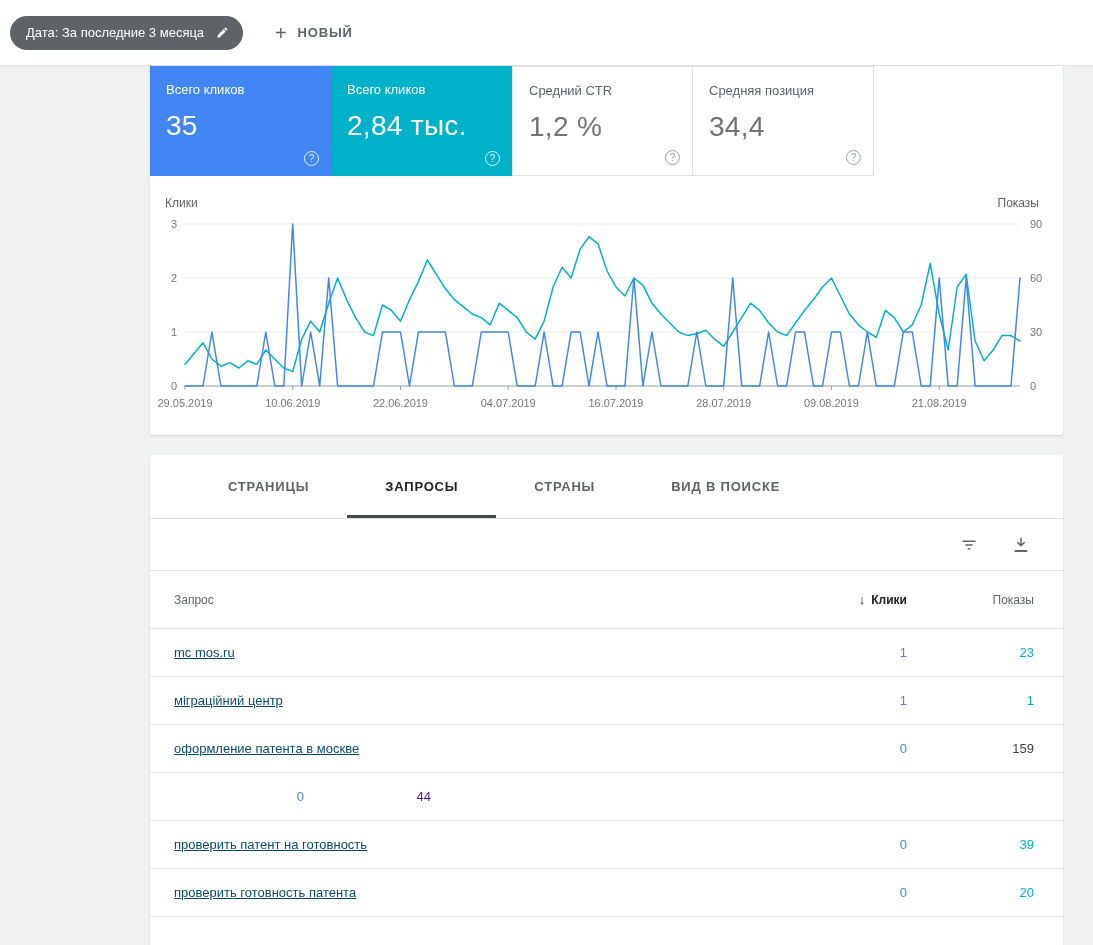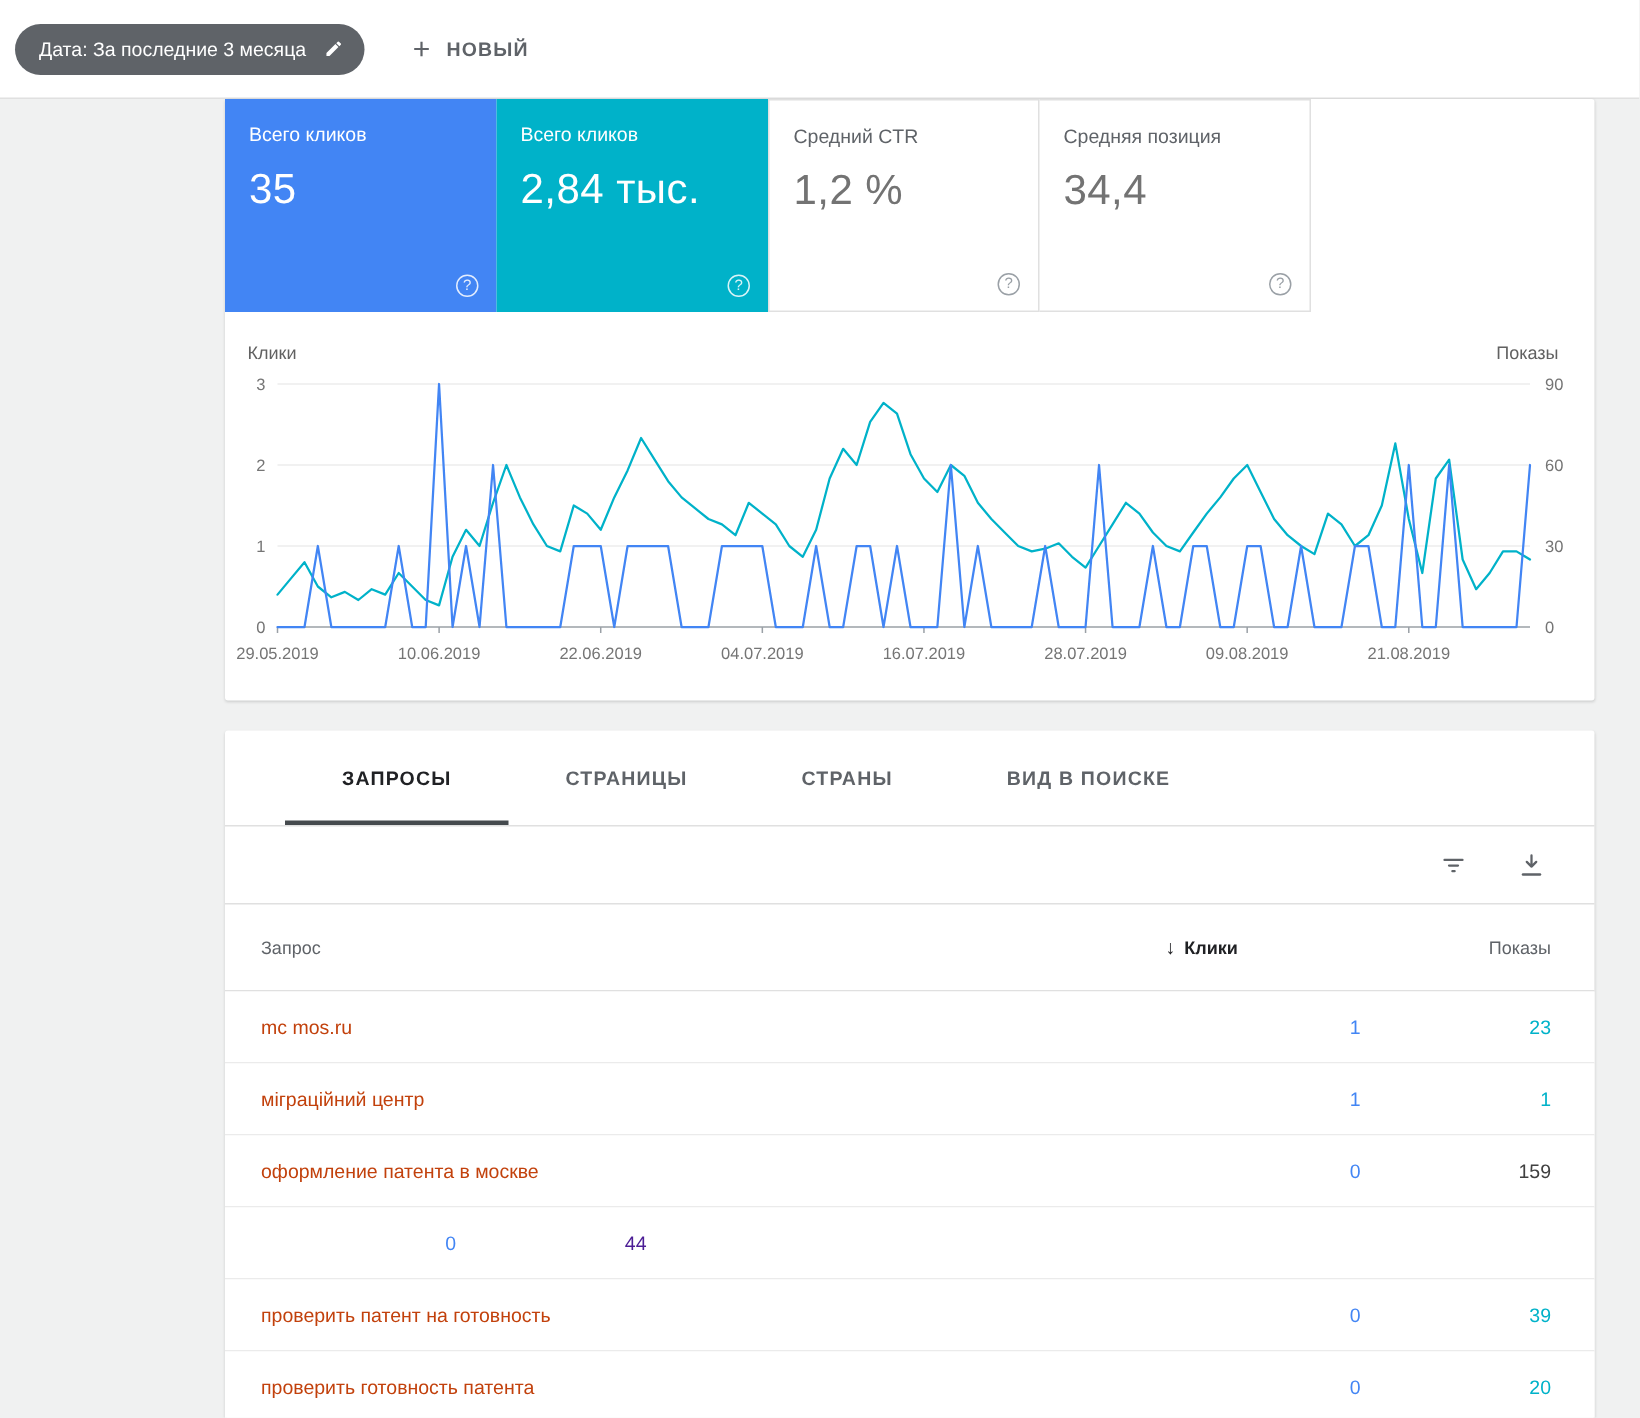--- a/index.html
+++ b/index.html
@@ -24,21 +24,21 @@
     display:flex;align-items:center;gap:10px;color:#5f6368;
     font-size:13px;font-weight:700;letter-spacing:.8px;margin-left:32px;cursor:pointer;
   }
   .plus{font-size:20px;font-weight:400;line-height:1;color:#5f6368;}
   
   .content{margin:0 30px 0 150px;}
   .card{background:#fff;box-shadow:0 1px 2px rgba(60,64,67,.20);border-radius:2px;}
   
   .metric-row{display:flex;}
   .metric-tile{
-    width:181px;height:142px;padding:16px;position:relative;cursor:pointer;
+    width:181px;height:110px;padding:16px;position:relative;cursor:pointer;
   }
   .metric-tile.white{border:1px solid #e0e0e0;}
   .metric-tile.white + .metric-tile.white{border-left:none;}
   .metric-label{font-size:13px;color:#5f6368;margin-bottom:13px;}
   .metric-value{font-size:28px;color:#737373;letter-spacing:.3px;}
   .metric-tile.colored .metric-label,
   .metric-tile.colored .metric-value{color:#fff;}
   .help-circle{
     position:absolute;right:12px;bottom:10px;width:15px;height:15px;
     border:1px solid #9aa0a6;border-radius:50%;color:#9aa0a6;
@@ -67,28 +67,28 @@
   .toolbar{
     height:52px;display:flex;align-items:center;justify-content:flex-end;
     gap:28px;padding-right:30px;border-bottom:1px solid #e0e0e0;
   }
   .icon-btn{width:24px;height:24px;display:flex;align-items:center;justify-content:center;cursor:pointer;}
   .thead{
     display:flex;align-items:center;height:58px;border-bottom:1px solid #e0e0e0;
     font-size:12px;color:#5f6368;padding:0 29px 0 24px;
   }
   .th-query{flex:1;}
-  .th-clicks{width:130px;text-align:left;color:#202124;font-weight:700;}
+  .th-clicks{width:130px;text-align:right;color:#202124;font-weight:700;}
   .th-imp{width:127px;text-align:right;}
   .sort-arrow{margin-right:6px;font-size:13px;font-weight:400;color:#202124;}
   .trow{
     display:flex;align-items:center;height:48px;border-bottom:1px solid #ebebeb;
     font-size:13px;padding:0 29px 0 24px;cursor:pointer;background:#fff;
   }
-  .col-query{flex:1;color:#c2410c;}
+  .col-query{flex:1;color:#0c4a6e;text-decoration:underline;}
   .col-clicks{width:130px;text-align:right;}
   .col-imp{width:127px;text-align:right;}
 </style>
 </head>
 <body>
 
 <div class="topbar">
   <div class="date-chip">
     <span>Дата: За последние 3 месяца</span>
     <span class="pencil-wrap">
@@ -163,25 +163,25 @@
           <line x1="789.1935483870968" x2="789.1935483870968" y1="174" y2="178" stroke="#9aa0a6" stroke-width="1"></line>
           <text x="789.1935483870968" y="195" text-anchor="middle" fill="#757575" font-size="11">21.08.2019</text>
           <polyline points="35.0,152.4 44.0,141.6 53.0,130.8 61.9,147.0 70.9,154.2 79.9,150.6 88.9,156.0 97.8,148.8 106.8,152.4 115.8,138.0 124.8,147.0 133.8,156.0 142.7,159.6 151.7,127.2 160.7,109.2 169.7,120.0 178.7,91.2 187.6,66.0 196.6,87.6 205.6,105.6 214.6,120.0 223.5,123.6 232.5,93.0 241.5,98.4 250.5,109.2 259.5,87.6 268.4,69.6 277.4,48.0 286.4,62.4 295.4,76.8 304.4,87.6 313.3,94.8 322.3,102.0 331.3,105.6 340.3,112.8 349.2,91.2 358.2,98.4 367.2,105.6 376.2,120.0 385.2,127.2 394.1,109.2 403.1,75.0 412.1,55.2 421.1,66.0 430.1,37.2 439.0,24.6 448.0,31.8 457.0,58.8 466.0,75.0 474.9,84.0 483.9,66.0 492.9,73.2 501.9,91.2 510.9,102.0 519.8,111.0 528.8,120.0 537.8,123.6 546.8,121.8 555.8,118.2 564.7,127.2 573.7,134.4 582.7,120.0 591.7,105.6 600.6,91.2 609.6,98.4 618.6,111.0 627.6,120.0 636.6,123.6 645.5,111.0 654.5,98.4 663.5,87.6 672.5,75.0 681.5,66.0 690.4,84.0 699.4,102.0 708.4,112.8 717.4,120.0 726.3,125.4 735.3,98.4 744.3,105.6 753.3,120.0 762.3,112.8 771.2,93.0 780.2,51.6 789.2,102.0 798.2,138.0 807.2,75.0 816.1,62.4 825.1,129.0 834.1,148.8 843.1,138.0 852.0,123.6 861.0,123.6 870.0,129.0" fill="none" stroke="#00b2c9" stroke-width="1.5" stroke-linejoin="round" stroke-linecap="round"></polyline>
           <polyline points="35.0,174.0 44.0,174.0 53.0,174.0 61.9,120.0 70.9,174.0 79.9,174.0 88.9,174.0 97.8,174.0 106.8,174.0 115.8,120.0 124.8,174.0 133.8,174.0 142.7,12.0 151.7,174.0 160.7,120.0 169.7,174.0 178.7,66.0 187.6,174.0 196.6,174.0 205.6,174.0 214.6,174.0 223.5,174.0 232.5,120.0 241.5,120.0 250.5,120.0 259.5,174.0 268.4,120.0 277.4,120.0 286.4,120.0 295.4,120.0 304.4,174.0 313.3,174.0 322.3,174.0 331.3,120.0 340.3,120.0 349.2,120.0 358.2,120.0 367.2,174.0 376.2,174.0 385.2,174.0 394.1,120.0 403.1,174.0 412.1,174.0 421.1,120.0 430.1,120.0 439.0,174.0 448.0,120.0 457.0,174.0 466.0,174.0 474.9,174.0 483.9,66.0 492.9,174.0 501.9,120.0 510.9,174.0 519.8,174.0 528.8,174.0 537.8,174.0 546.8,120.0 555.8,174.0 564.7,174.0 573.7,174.0 582.7,66.0 591.7,174.0 600.6,174.0 609.6,174.0 618.6,120.0 627.6,174.0 636.6,174.0 645.5,120.0 654.5,120.0 663.5,174.0 672.5,174.0 681.5,120.0 690.4,120.0 699.4,174.0 708.4,174.0 717.4,120.0 726.3,174.0 735.3,174.0 744.3,174.0 753.3,120.0 762.3,120.0 771.2,174.0 780.2,174.0 789.2,66.0 798.2,174.0 807.2,174.0 816.1,66.0 825.1,174.0 834.1,174.0 843.1,174.0 852.0,174.0 861.0,174.0 870.0,66.0" fill="none" stroke="#4285f4" stroke-width="1.5" stroke-linejoin="round" stroke-linecap="round"></polyline>
         </svg>
     </div>
   </div>
 
   <div class="card card-table">
     <div class="tabs">
+      <div class="tab">
+        <span>СТРАНИЦЫ</span>
+      </div>
       <div class="tab active">
         <span>ЗАПРОСЫ</span>
-      </div>
-      <div class="tab">
-        <span>СТРАНИЦЫ</span>
       </div>
       <div class="tab">
         <span>СТРАНЫ</span>
       </div>
       <div class="tab">
         <span>ВИД В ПОИСКЕ</span>
       </div>
     </div>
 
     <div class="toolbar">

